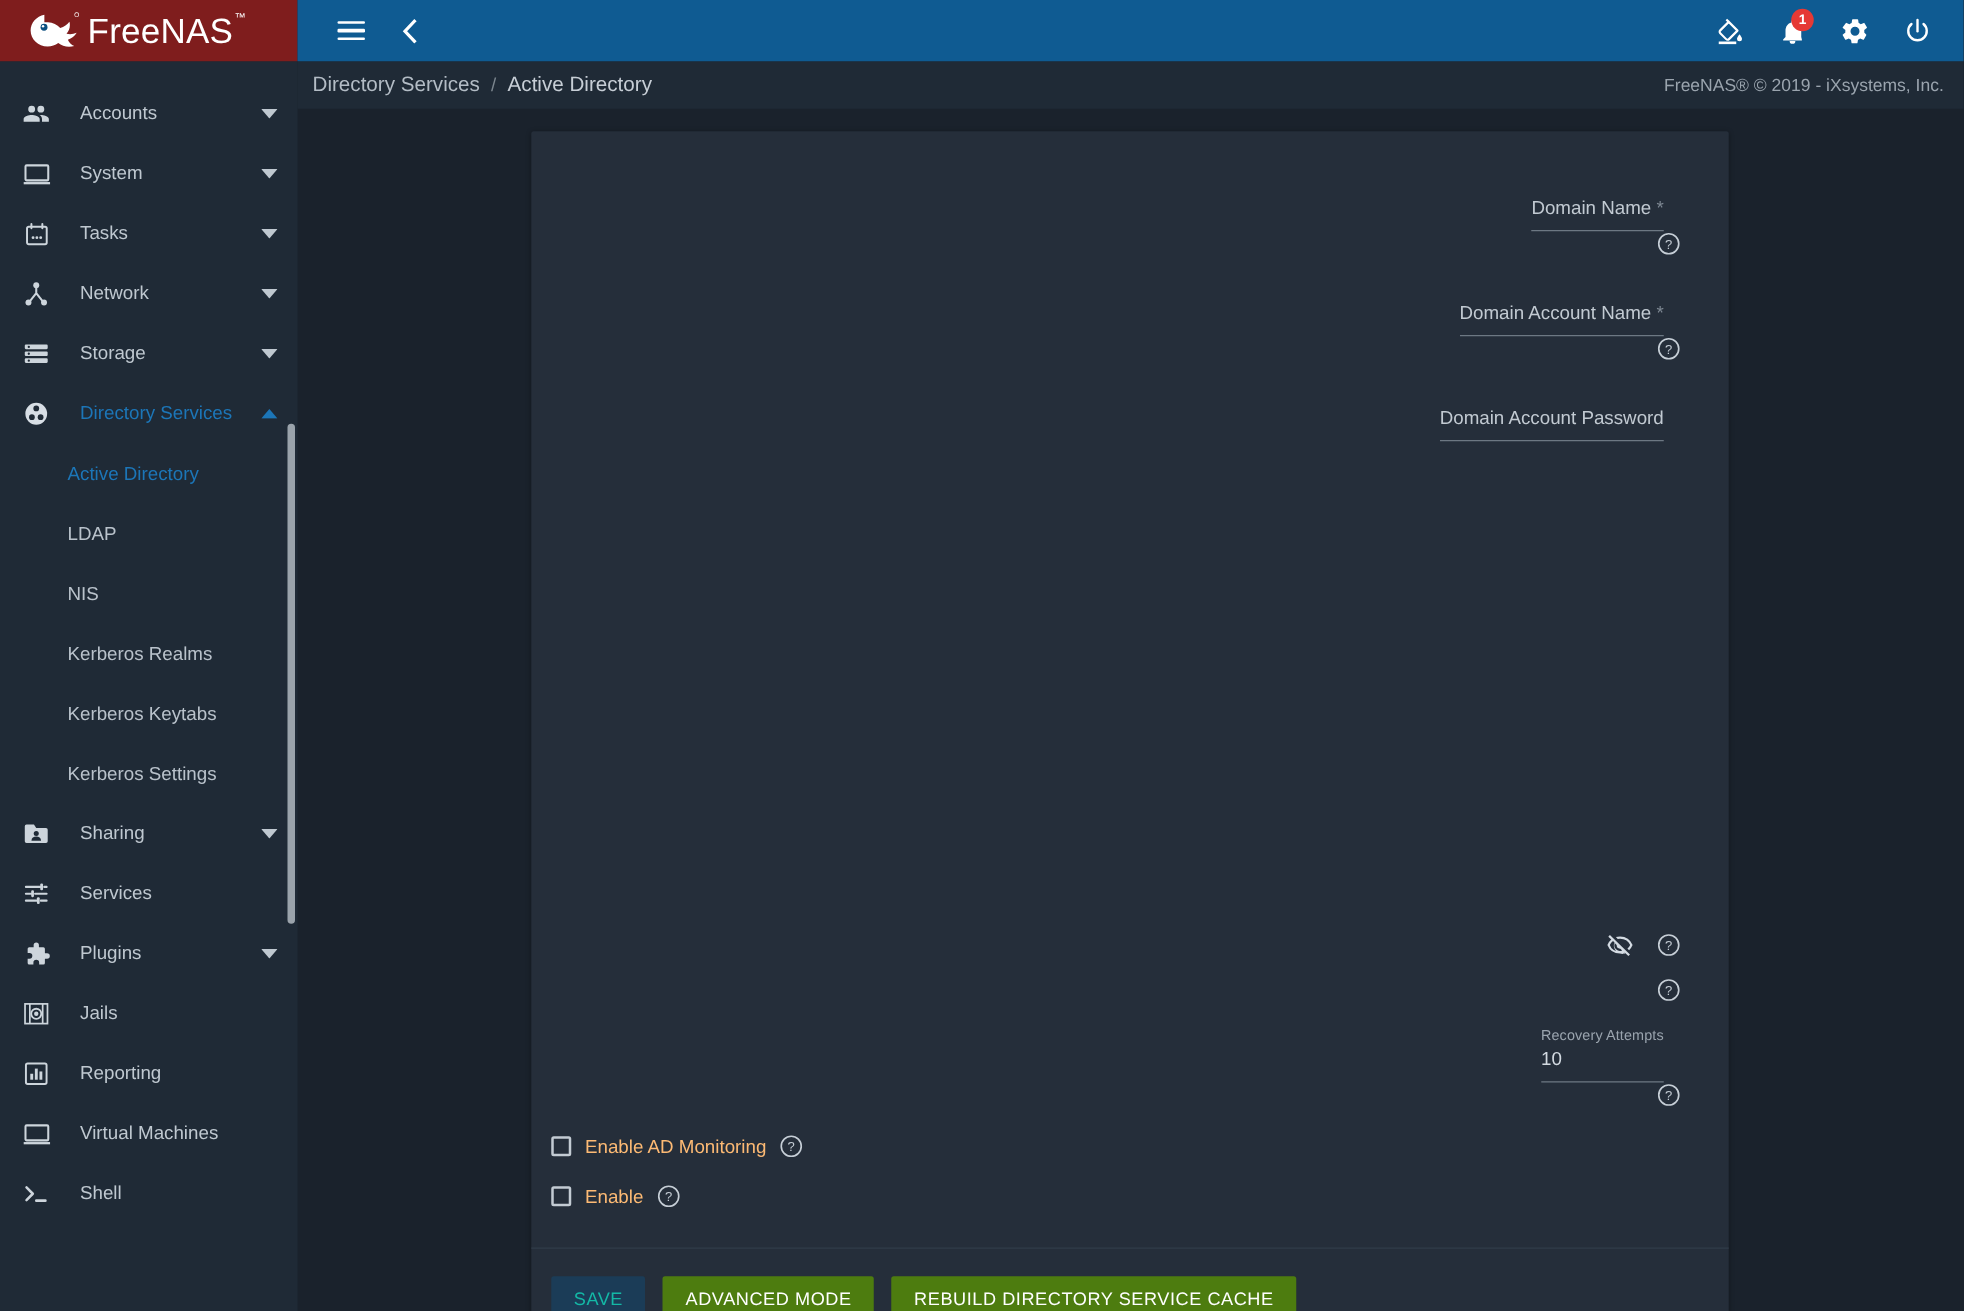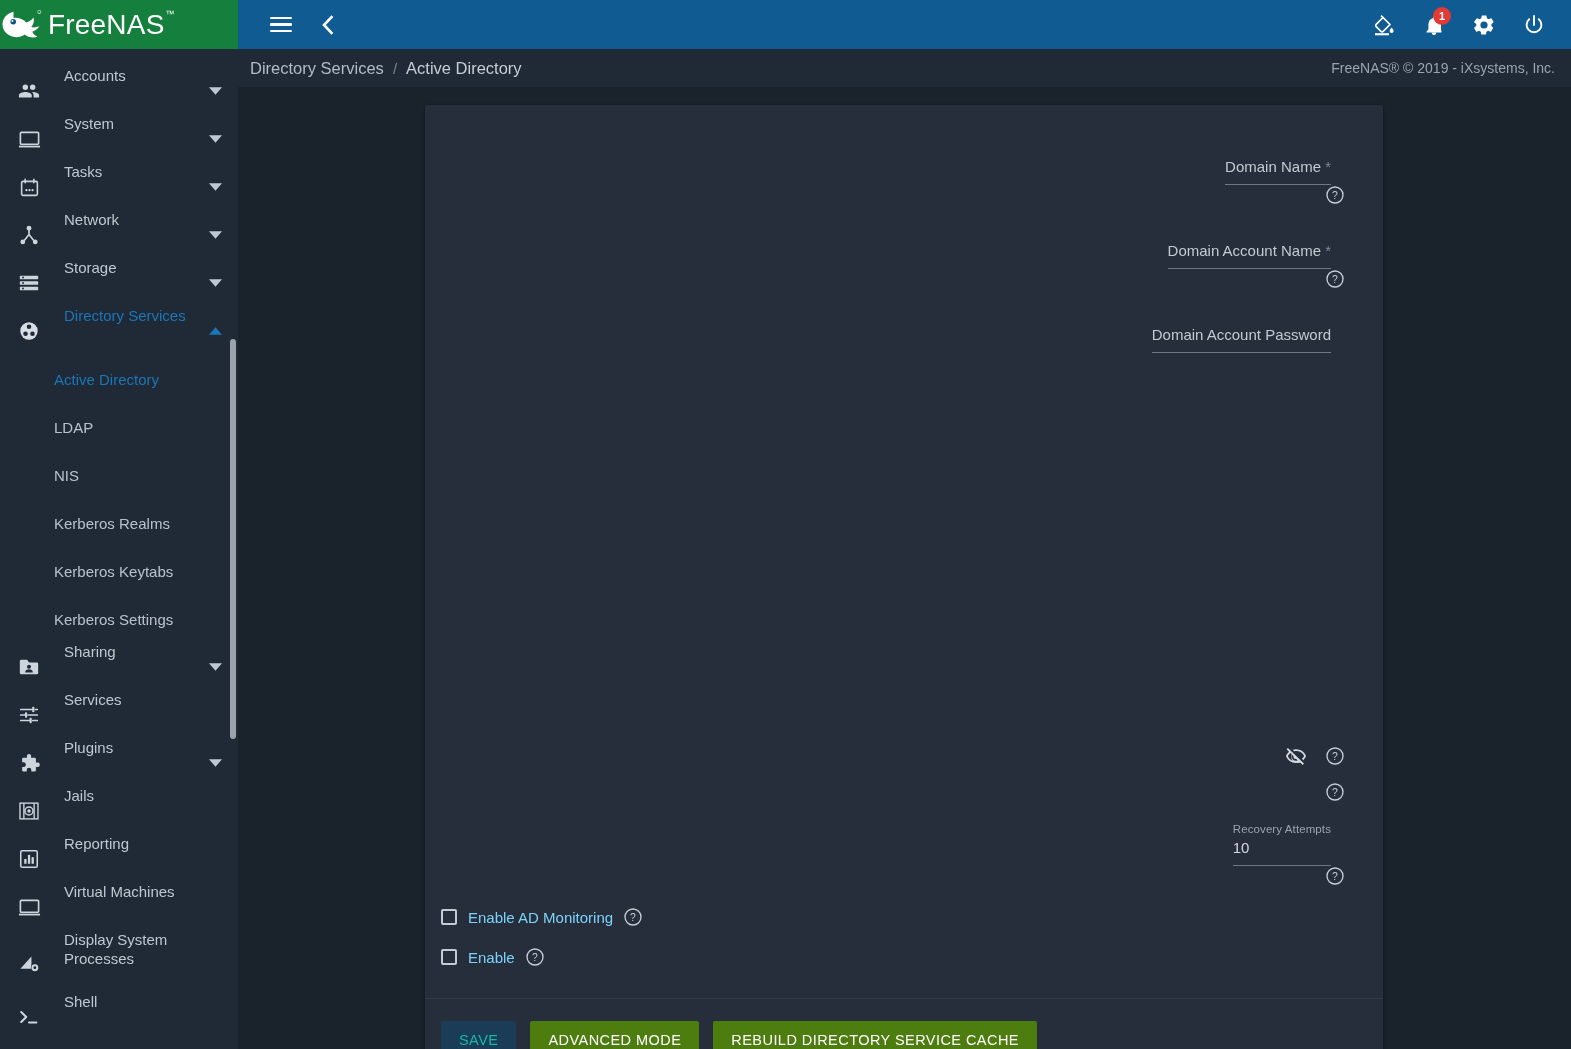--- a/index.html
+++ b/index.html
@@ -27,23 +27,24 @@
   .topbar {
     position: relative;
     height: 49px;
     display: flex;
     align-items: stretch;
     flex: 0 0 49px;
     z-index: 30;
   }
   .logo-zone {
     width: 238px;
-    background: #15803d;
+    background: #7f1d1d;
     display: flex;
     align-items: center;
+    padding-left: 22px;
     flex: 0 0 238px;
   }
   .logo-mark { width: 44px; height: 34px; flex: 0 0 44px; }
   .logo-word {
     color: #ffffff;
     font-size: 28px;
     letter-spacing: 0.2px;
     margin-left: 4px;
     font-weight: 400;
     position: relative;
@@ -102,20 +103,21 @@
     position: relative;
     overflow: hidden;
   }
   .sidebar-scroll {
     height: 100%;
     overflow: hidden;
     padding-top: 18px;
   }
   .nav-item {
     display: flex;
+    align-items: center;
     height: 48px;
     padding: 0 14px 0 12px;
     color: #bfc8d0;
     font-size: 15px;
     cursor: pointer;
     user-select: none;
   }
   .nav-item.tall { height: 62px; }
   .nav-item.active { color: #1c76b8; }
   .nav-icon {
@@ -256,21 +258,21 @@
   .checkbox {
     width: 16px; height: 16px;
     border: 2px solid #c3cbd3;
     border-radius: 2px;
     flex: 0 0 16px;
     cursor: pointer;
     background: transparent;
   }
   .check-label {
     font-size: 15px;
-    color: #7dd3fc;
+    color: #fdba74;
     margin-left: 11px;
     margin-right: 10px;
     cursor: pointer;
   }
 
   .card-divider { height: 1px; background: #313c49; }
 
   .card-actions {
     display: flex;
     align-items: center;
@@ -579,31 +581,20 @@
           <span class="nav-icon">
             <svg width="23" height="23" viewBox="0 0 24 24">
                 <rect x="2.5" y="4.5" width="19" height="12.5" rx="1" fill="none" stroke="currentColor" stroke-width="1.7"></rect>
                 <rect x="1" y="18.4" width="22" height="1.9" fill="currentColor"></rect>
               </svg>
           </span>
           <span class="nav-label">Virtual Machines</span>
           <span class="nav-caret"></span>
         </div>
 
-        <div class="nav-item tall">
-          <span class="nav-icon">
-            <svg width="23" height="23" viewBox="0 0 24 24">
-                <path fill="currentColor" d="M2.5 18.5 14 5.8v12.7z"></path>
-                <circle cx="17.6" cy="17.4" r="4.1" fill="#1f2a36"></circle>
-                <path fill="currentColor" d="M17.6 13.8a3.6 3.6 0 1 0 0 7.2 3.6 3.6 0 0 0 0-7.2zm0 5.1a1.5 1.5 0 1 1 1.5-1.5 1.5 1.5 0 0 1-1.5 1.5z"></path>
-              </svg>
-          </span>
-          <span class="nav-label">Display System Processes</span>
-          <span class="nav-caret"></span>
-        </div>
 
         <div class="nav-item">
           <span class="nav-icon">
             <svg width="22" height="22" viewBox="0 0 24 24">
                 <g stroke="currentColor" stroke-width="2.2" fill="none" stroke-linecap="round" stroke-linejoin="round">
                   <path d="M3.5 6.5 9 12l-5.5 5.5"></path>
                   <path d="M12 18h8"></path>
                 </g>
               </svg>
           </span>

